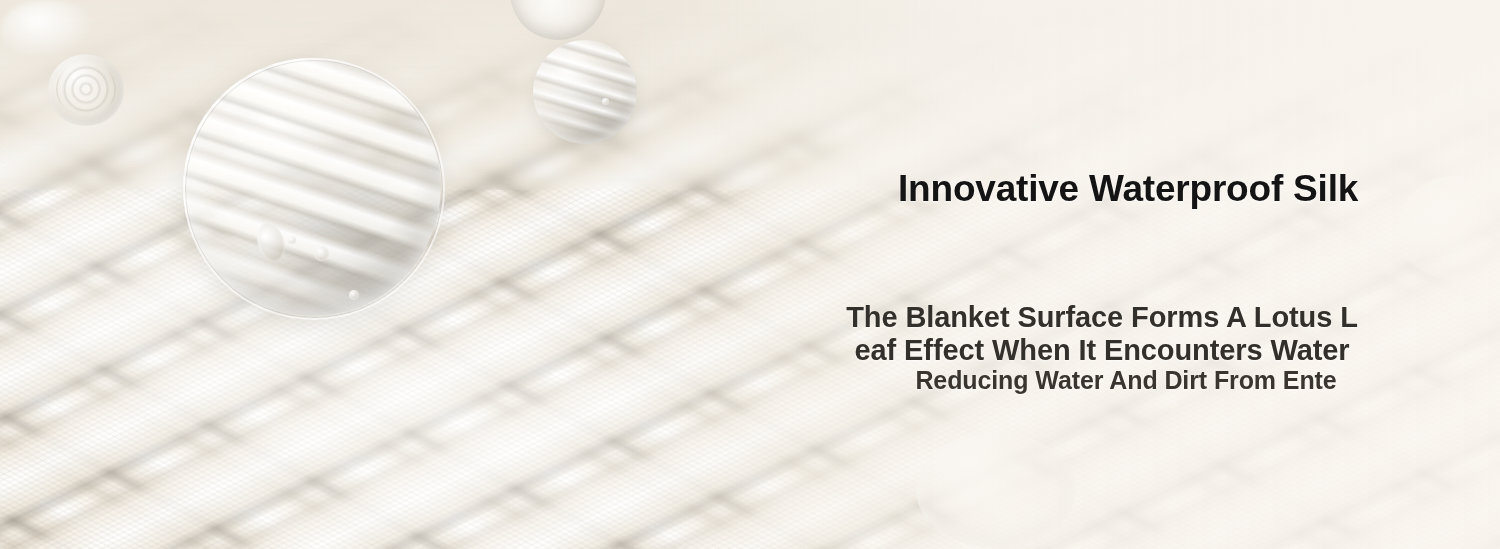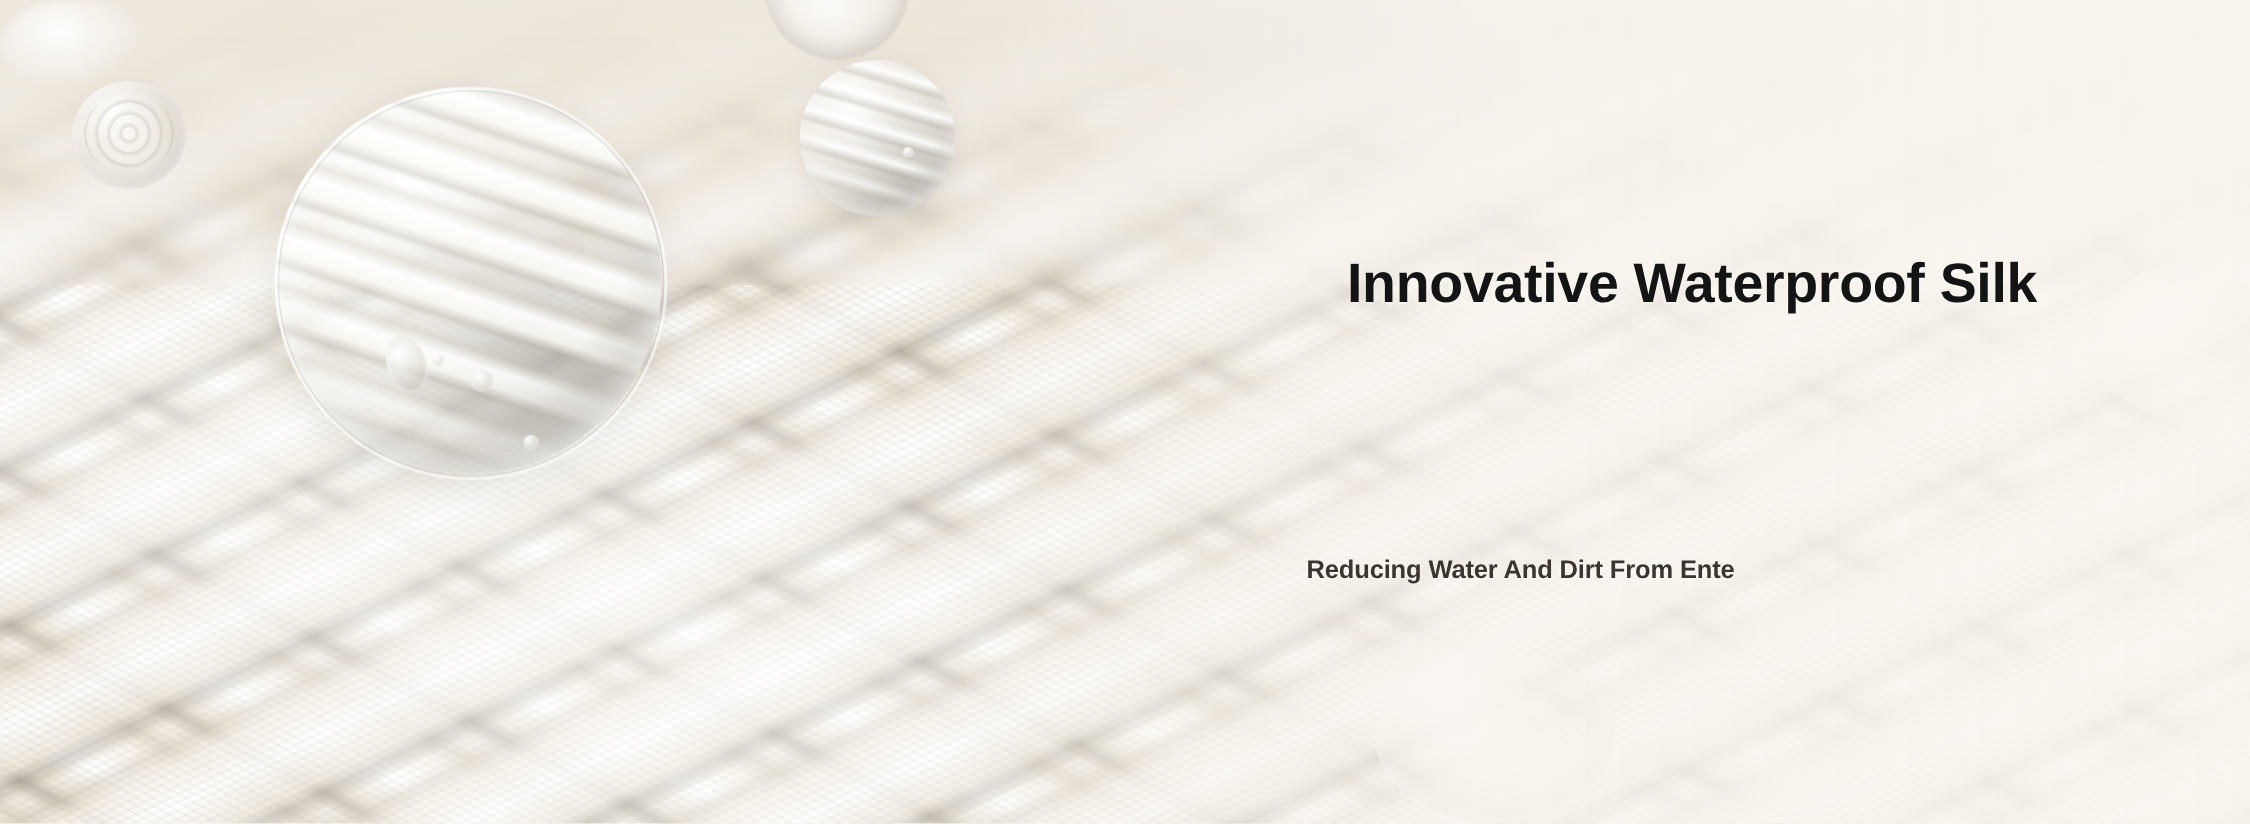--- a/index.html
+++ b/index.html
@@ -3,20 +3,21 @@
 <meta charset="utf-8">
 <style>
   html,body{margin:0;padding:0;background:#fff;}
   body{font-family:"Liberation Sans",sans-serif;}
 
   #banner{
     position:relative;
     width:1500px;height:549px;
     overflow:hidden;
     background:#efe9e0;
+    text-align:center;
   }
 
   
   .base{
     position:absolute;inset:0;
     background:
       linear-gradient(178deg,#e7e2d8 0%,#efe9df 14%,#f3eee6 38%,#f1ebe2 70%,#ece6db 100%);
   }
   
   .defocus{
@@ -255,21 +256,21 @@
     color:#33302b;
     letter-spacing:-.1px;
     text-shadow:0 1px 2px rgba(255,255,255,.7);
     white-space:pre;
   }
   .sub-block{
     position:absolute;left:871px;top:366px;
     width:510px;
   }
   .sub-line{
-    font-size:17px;font-weight:bold;
+    font-size:25px;font-weight:bold;
     line-height:28px;
     color:#3a352f;
     letter-spacing:-.1px;
     text-shadow:0 1px 2px rgba(255,255,255,.7);
     white-space:pre;
   }
 </style>
 </head>
 <body>
 
@@ -306,18 +307,22 @@
   <div class="drop drop-mid-refract"></div>
   <div class="bubble" style="left:602px;top:98px;width:7px;height:7px;"></div>
 
   <div class="drop drop-low"></div>
   <div class="drop drop-right"></div>
 
   <div class="textwash"></div>
 
   <div class="headline">Innovative Waterproof Silk</div>
 
+  <div class="body-block">
+    <div class="body-line">The Blanket Surface Forms A Lotus L</div>
+    <div class="body-line">eaf Effect When It Encounters Water</div>
+  </div>
 
   <div class="sub-block">
     <div class="sub-line">Reducing Water And Dirt From Ente</div>
   </div>
 
 </div>
 
 </body></html>

